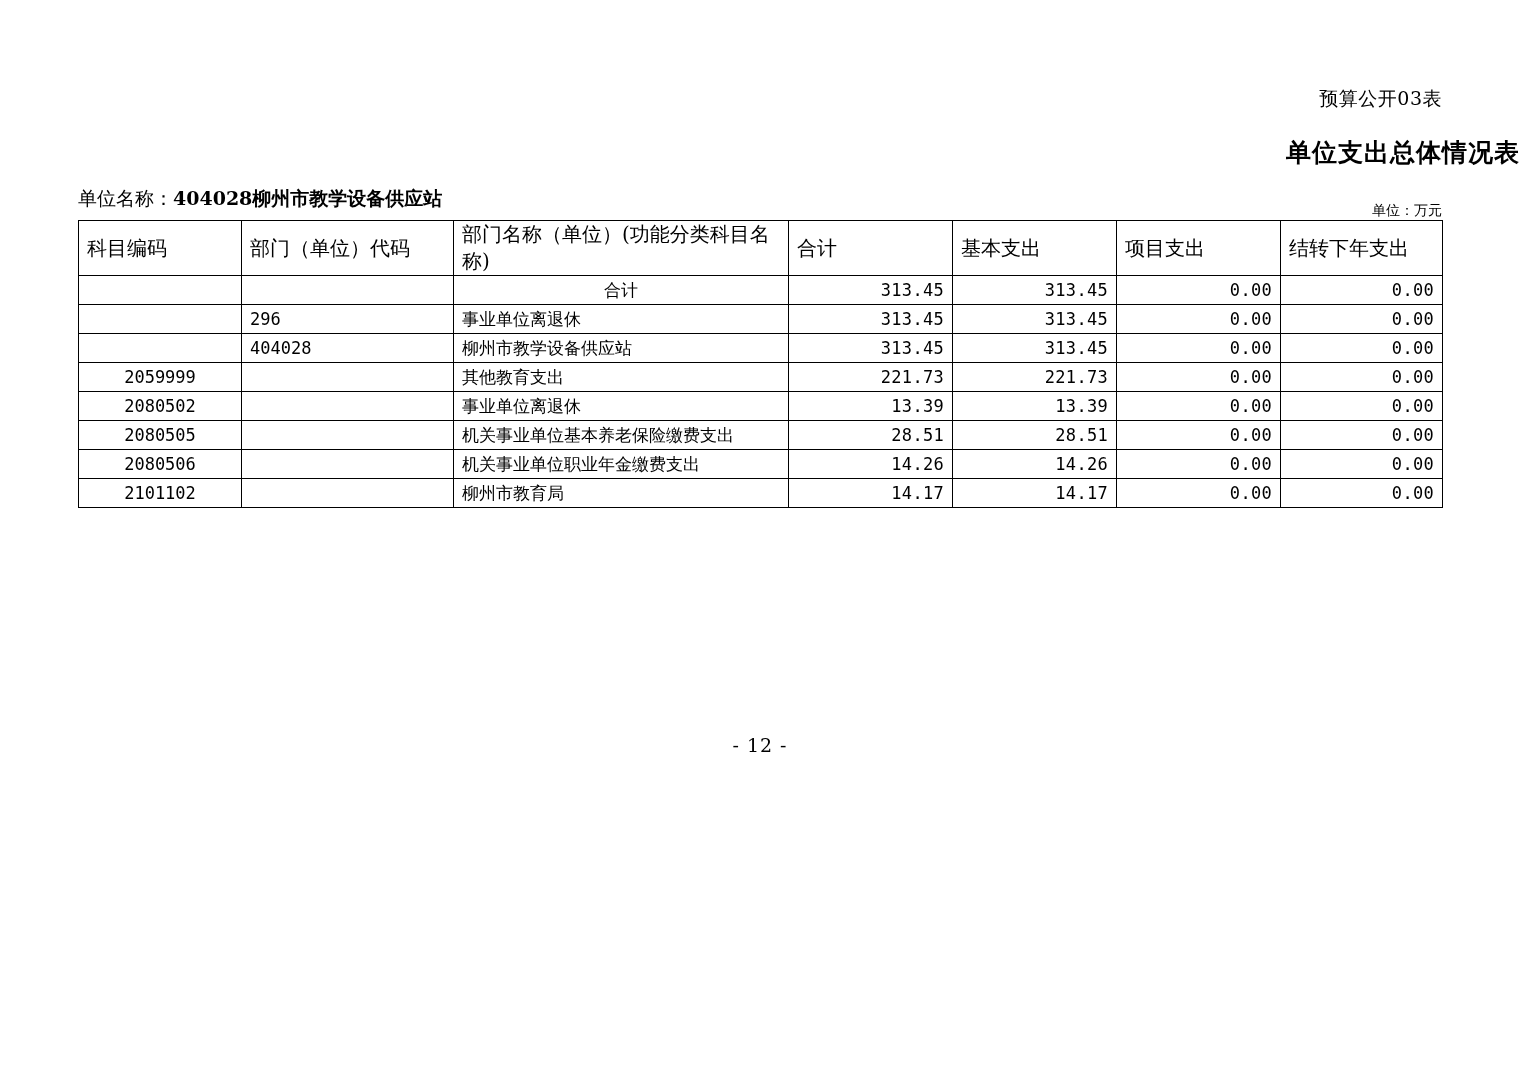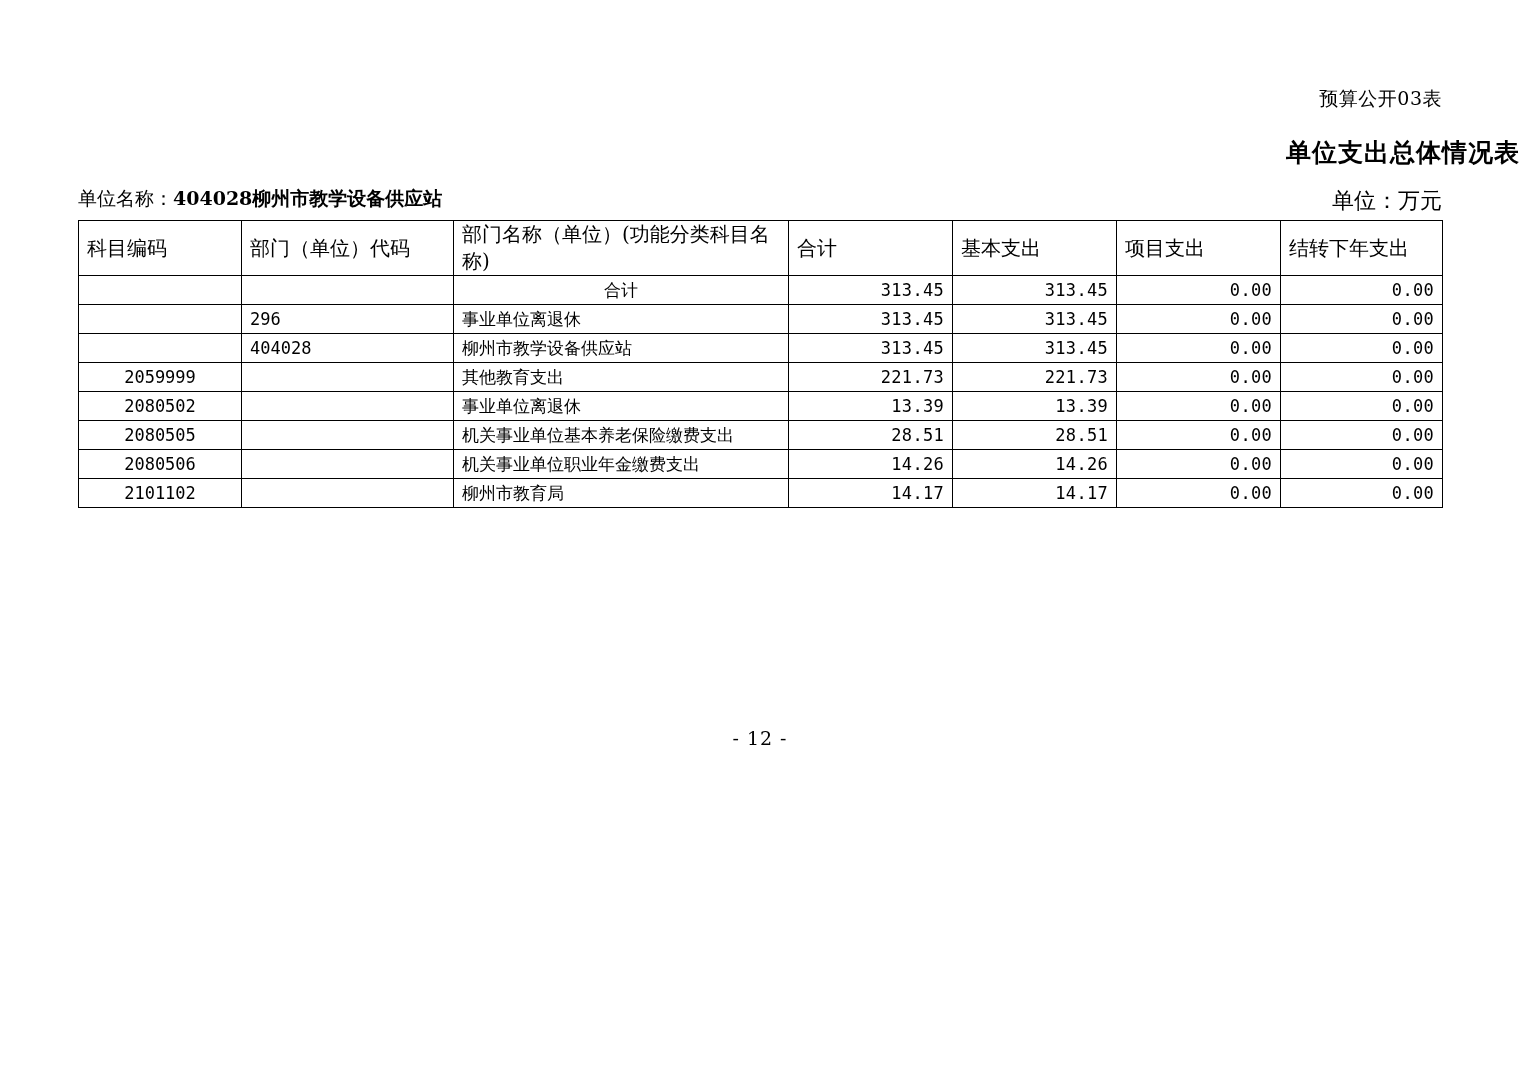--- a/index.html
+++ b/index.html
@@ -52,22 +52,22 @@
     top: 0;
     font-size: 19px;
     white-space: nowrap;
   }
   .meta-left .unit-name-value {
     font-weight: bold;
   }
   .meta-right {
     position: absolute;
     right: 0;
-    top: 0;
-    font-size: 22px;
+    top: 16px;
+    font-size: 14px;
     white-space: nowrap;
   }
   table.budget {
     position: absolute;
     top: 220px;
     left: 78px;
     border-collapse: collapse;
     table-layout: fixed;
     width: 1364px;
   }
@@ -116,21 +116,21 @@
     text-align: left;
     padding-left: 14px;
     font-size: 17px;
   }
   td.name-center {
     text-align: center;
     font-size: 17px;
   }
   .page-number {
     position: absolute;
-    bottom: 35px;
+    bottom: 28px;
     left: 0;
     width: 100%;
     text-align: center;
     font-size: 19px;
     letter-spacing: 1px;
   }
 </style>
 </head>
 <body>
 

